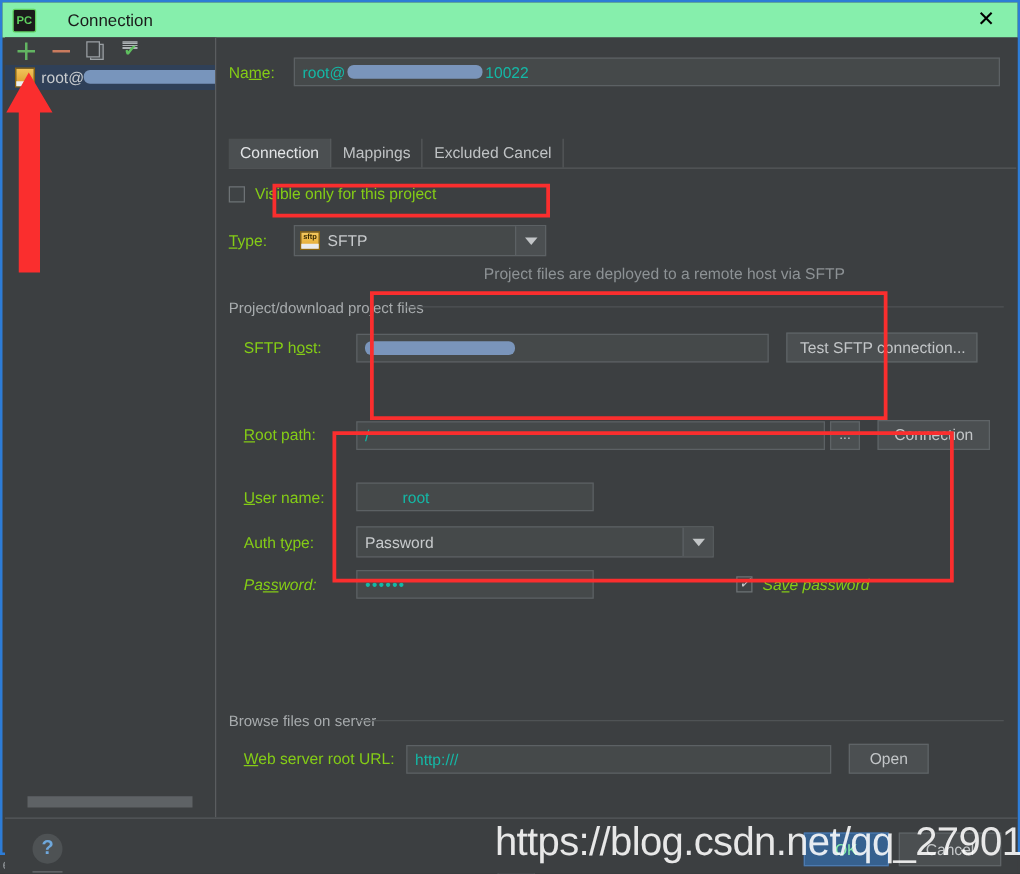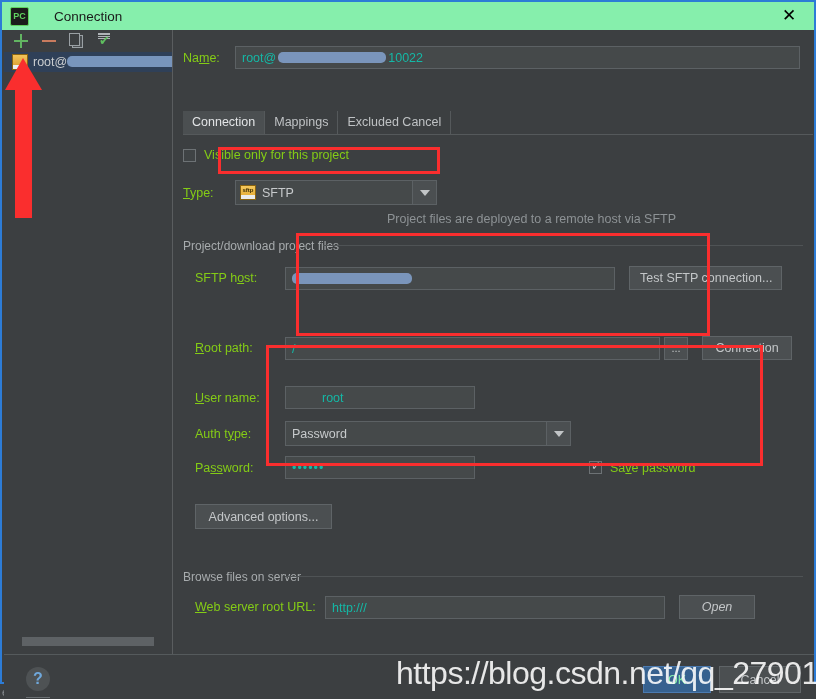--- a/index.html
+++ b/index.html
@@ -646,40 +646,37 @@
         </div>
 
         <div class="frow" style="left:22px; top:391px;">
           <div class="lbl">Auth t<u>y</u>pe:</div>
           <div class="combo" style="width:286px;">
             <div class="combo-text">Password</div>
             <div class="combo-arrow"></div>
           </div>
         </div>
 
-        <div class="frow" style="left:22px; top:426px; width:560px;">
+        <div class="frow" style="left:22px; top:426px; width:560px;font-style:italic;">
           <div class="lbl">Pa<u>ss</u>word:</div>
           <div class="input" style="width:190px; letter-spacing:1px;">••••••</div>
           <div style="display:flex; align-items:center; margin-left:114px;">
             <div class="checkbox checked"></div>
             <div class="lbl" style="margin-left:8px; width:auto;">Sa<u>v</u>e password</div>
           </div>
         </div>
 
-        <div class="frow" style="left:22px; top:474px;">
-          <button class="btn" style="width:137px; height:25px;">Advanced options...</button>
-        </div>
 
         <div class="group-label" style="left:10px; top:540px;">Browse files on server</div>
         <div class="group-line" style="left:112px; top:546px; width:518px;"></div>
 
         <div class="frow" style="left:22px; top:565px; width:618px;">
           <div class="lbl" style="width:130px;"><u>W</u>eb server root URL:</div>
           <div class="input" style="width:340px;">http:///</div>
-          <button class="btn" style="margin-left:14px; width:76px;font-style:italic;">Open</button>
+          <button class="btn" style="margin-left:14px; width:64px;">Open</button>
         </div>
 
       </div>
     </div>
 
     <div class="footer">
       <div class="help-icon">?</div>
       <div class="help-underline"></div>
       <button class="btn-ok">OK</button>
       <button class="btn-cancel">Cancel</button>

